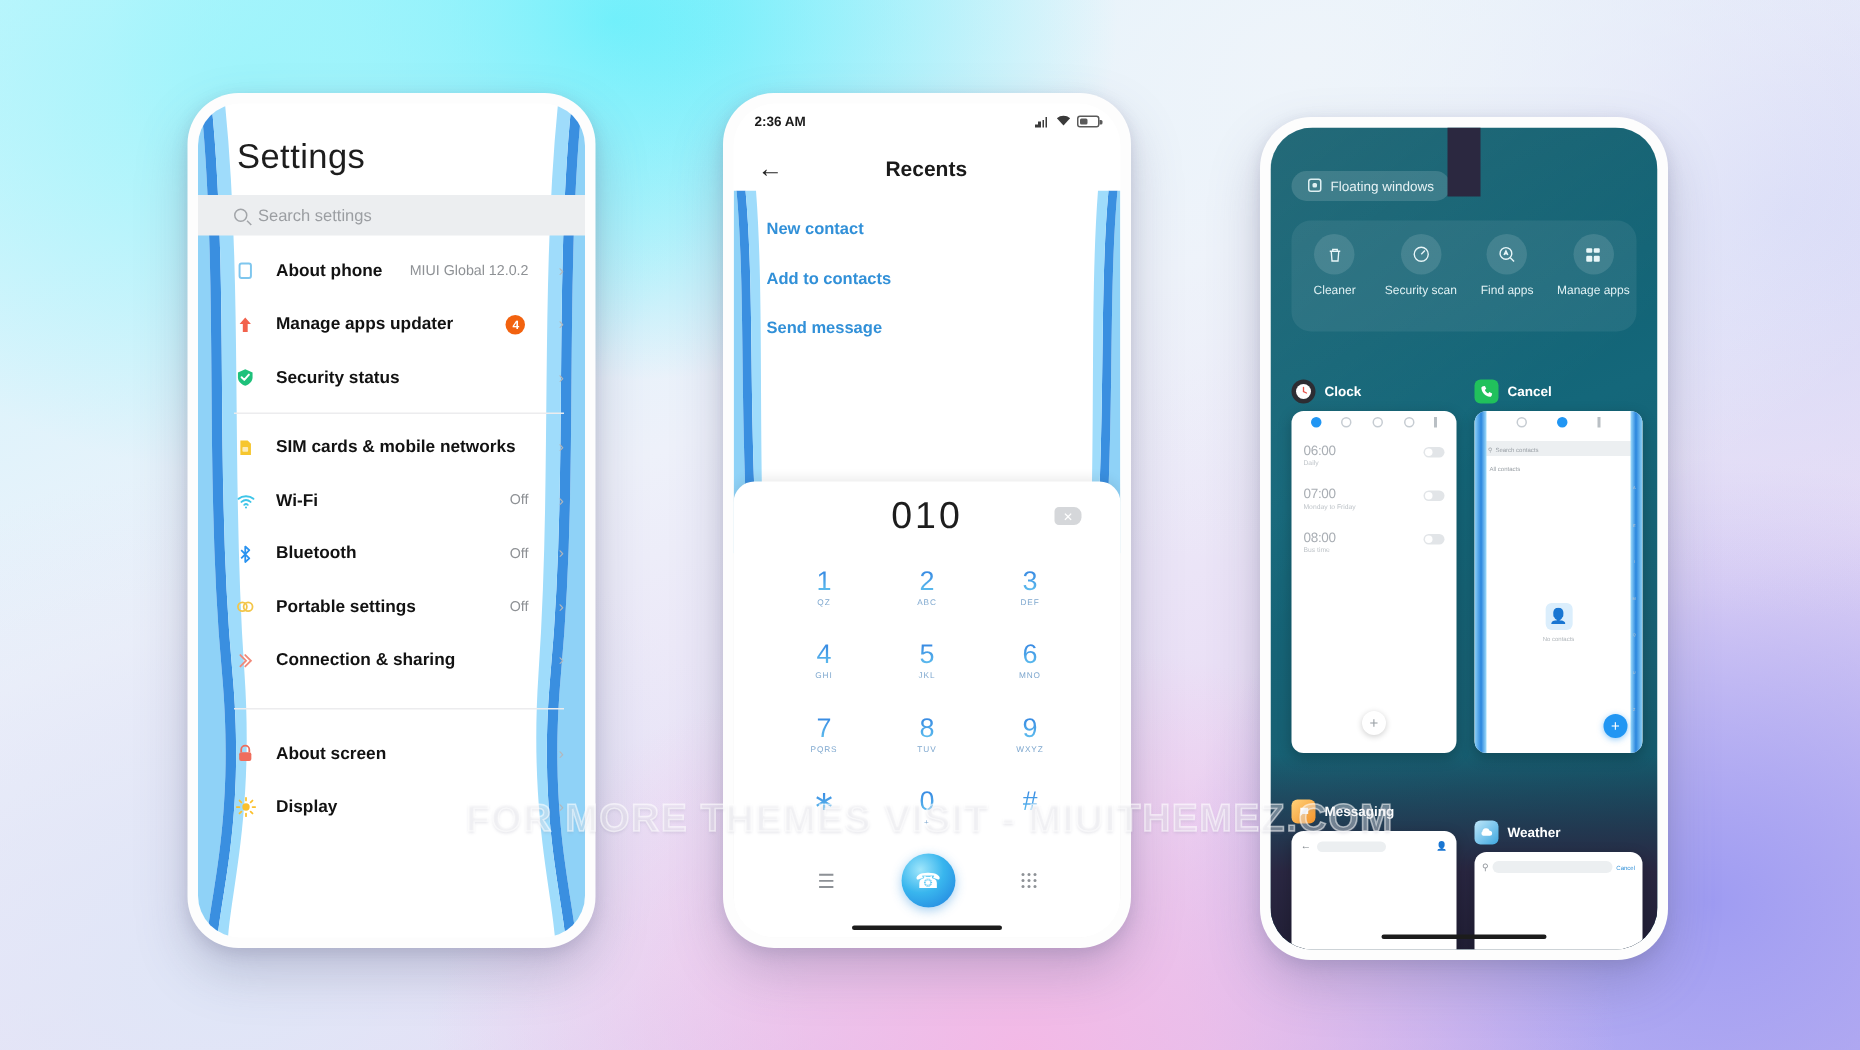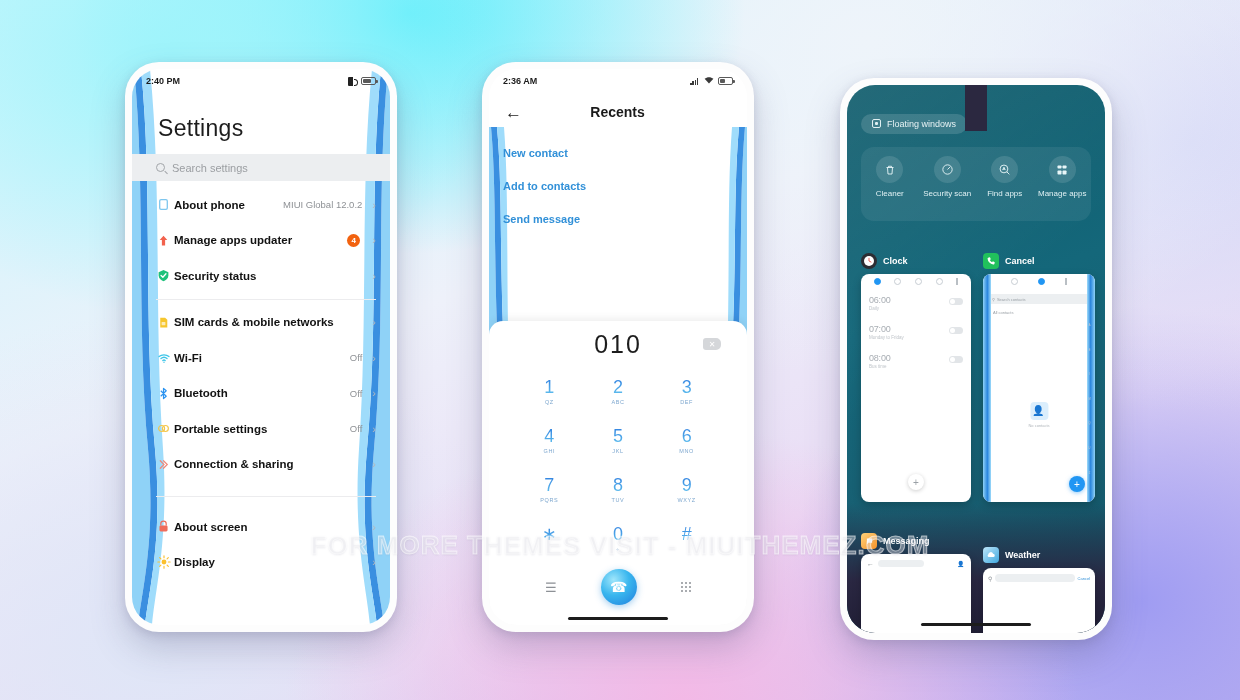--- a/index.html
+++ b/index.html
@@ -91,42 +91,42 @@
     background:#eceef0; display:flex; align-items:center;
     padding-left:24px; gap:7px;
     font-size:11px; color:#9b9ea2;
   }
   .search-glass{
     width:9px;height:9px;border:1.3px solid #a2a5a9;border-radius:50%;position:relative;flex:none;
   }
   .search-glass:after{ content:""; position:absolute; right:-3.5px; bottom:-2.5px; width:4px; height:1.3px; background:#a2a5a9; transform:rotate(45deg);}
   .set-list{ position:relative; z-index:5; padding:0 14px 0 24px;}
   .set-row{
-    display:flex; align-items:center; gap:3px;
+    display:flex; align-items:center; gap:13px;
     height:35.5px; font-size:11.5px; color:#121212; font-weight:bold;
   }
   .set-row .val{ margin-left:auto; font-size:9.5px; color:#8e9195; font-weight:normal;}
   .chev{ color:#b4b7bb; font-size:11px; margin-left:9px; font-weight:normal;}
   .set-row .val + .chev{ margin-left:7px; }
   .set-sep-line{ border-top:1px solid #ececee; margin:5px 0 5px 0;}
   .badge{
     margin-left:auto; background:#f2620f; color:#fff; font-size:8px;
     width:13px; height:13px; border-radius:50%; display:flex;
     align-items:center; justify-content:center; font-weight:bold;
   }
   .sico{ width:15px; height:15px; flex:none; display:flex; align-items:center; justify-content:center;}
 
   
   .rec-head{
     position:relative; z-index:5; height:38px; display:flex; align-items:center;
     padding:0 16px;
   }
   .rec-back{ font-size:17px; color:#222; line-height:1;}
   .rec-title{ flex:1; text-align:center; font-size:14px; font-weight:bold; color:#1a1a1a; margin-right:18px;}
-  .rec-menu{ position:relative; z-index:5; padding:6px 0 0 14px;}
+  .rec-menu{ position:relative; z-index:5; padding:6px 0 0 22px;}
   .rec-item{ font-size:11px; color:#3190d8; font-weight:bold; padding:10px 0 11px 0;}
   .dial-card{
     position:absolute; left:0; right:0; bottom:0; top:252px;
     background:#fff; border-radius:14px 14px 0 0; z-index:10;
     box-shadow:0 -2px 8px rgba(0,0,0,0.08);
     display:flex; flex-direction:column;
   }
   .dial-num-row{ display:flex; align-items:center; justify-content:center; position:relative; height:46px;}
   .dial-num{ font-size:25px; color:#1d1d1d; letter-spacing:2px; font-weight:400;}
   .dial-del{
@@ -232,29 +232,20 @@
       </svg>
     </div>
     <div class="wall-right">
       <svg viewBox="0 0 34 556" preserveAspectRatio="none">
         <path d="M32,0 C20,120 30,250 18,380 C10,470 24,520 28,556 L34,556 L34,0 Z" fill="#8fd2f7"></path>
         <path d="M25,0 C13,120 23,250 11,380 C3,470 17,520 21,556 L28,556 C24,520 10,470 18,380 C30,250 20,120 32,0 Z" fill="#3a8fe0"></path>
         <path d="M21,556 C17,520 3,470 11,380 C23,250 13,120 25,0 L16,0 C4,120 12,250 3,380 C-3,470 11,520 14,556 Z" fill="#9fdcfb"></path>
       </svg>
     </div>
 
-    <div class="statusbar">
-      <span>2:40 PM</span>
-      <span class="sb-right">
-        <span class="ico-vib"></span>
-        <span class="ico-batt">
-            <span></span>
-          </span>
-      </span>
-    </div>
 
     <div class="set-title">Settings</div>
 
     <div class="searchbar">
       <span class="search-glass"></span>
       <span>Search settings</span>
     </div>
 
     <div class="set-list">
 

